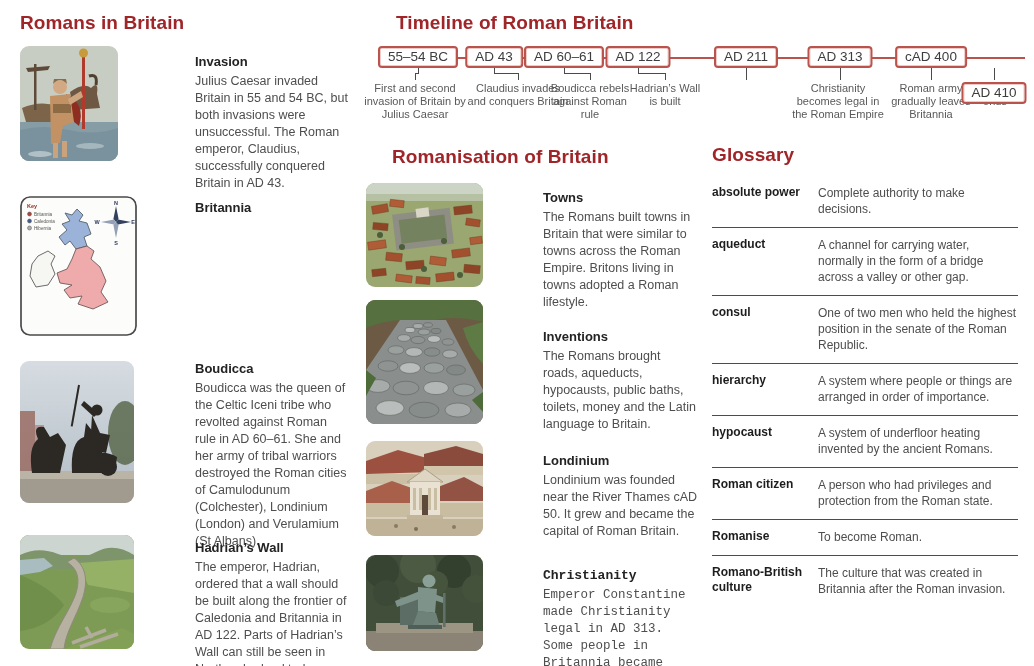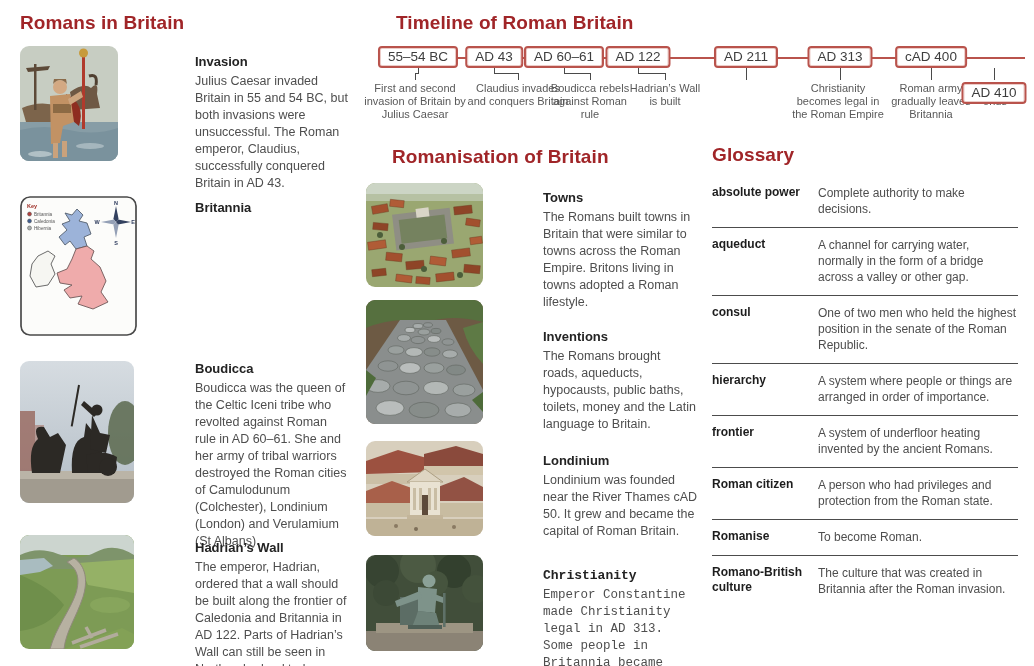--- a/index.html
+++ b/index.html
@@ -91,21 +91,21 @@
   </div>
       <div class="g-row">
     <div class="g-term">consul</div>
     <div class="g-def">One of two men who held the highest position in the senate of the Roman Republic.</div>
   </div>
       <div class="g-row">
     <div class="g-term">hierarchy</div>
     <div class="g-def">A system where people or things are arranged in order of importance.</div>
   </div>
       <div class="g-row">
-    <div class="g-term">frontier</div>
+    <div class="g-term">hypocaust</div>
     <div class="g-def">A system of underfloor heating invented by the ancient Romans.</div>
   </div>
       <div class="g-row">
     <div class="g-term">Roman citizen</div>
     <div class="g-def">A person who had privileges and protection from the Roman state.</div>
   </div>
       <div class="g-row">
     <div class="g-term">Romanise</div>
     <div class="g-def">To become Roman.</div>
   </div>

